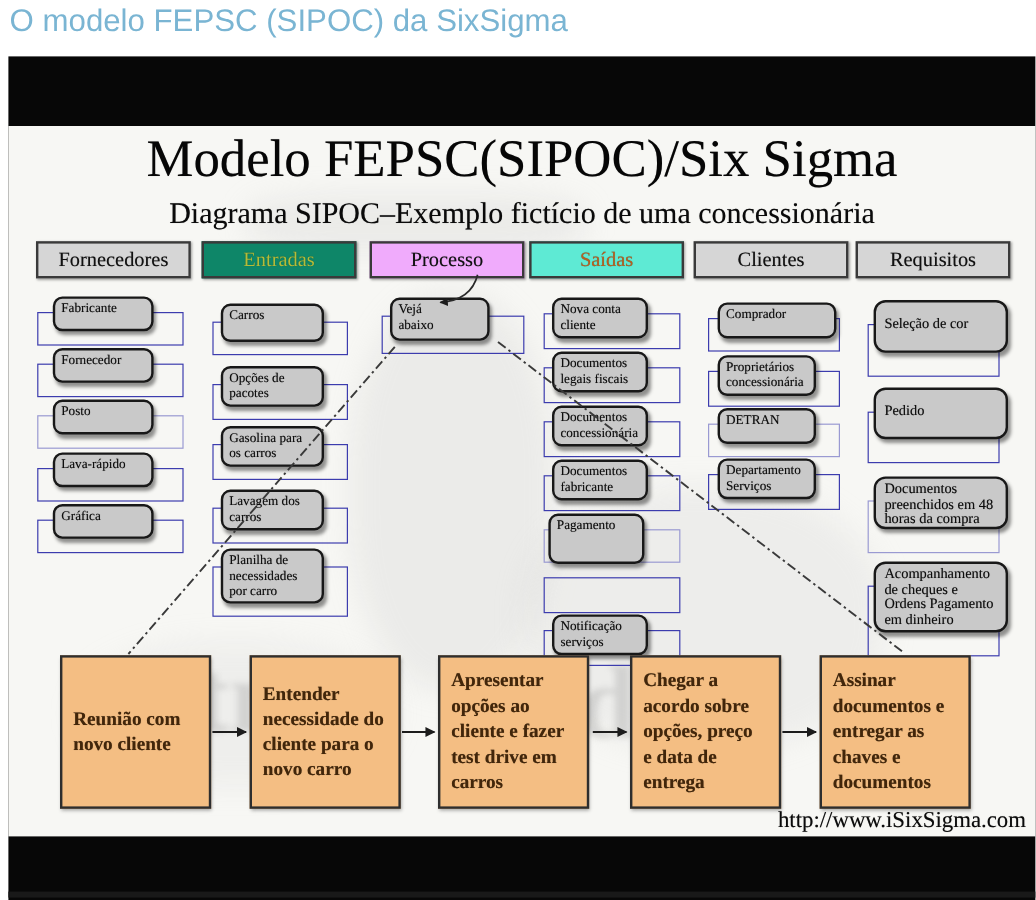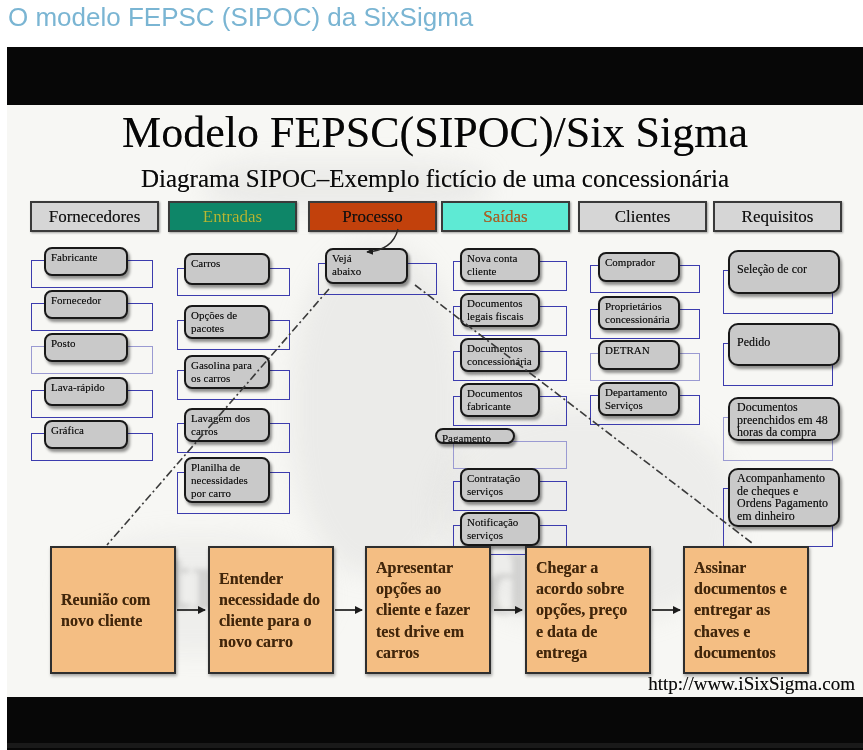--- a/index.html
+++ b/index.html
@@ -83,41 +83,40 @@
         <div class="bluebox" style="left: 170px; top: 163px; width: 113px; height: 28px;"></div>
         <div class="gbox" style="left: 177px; top: 148px; width: 86px; height: 32px;">Carros</div>
         <div class="bluebox" style="left: 170px; top: 215px; width: 113px; height: 30px;"></div>
         <div class="gbox" style="left: 177px; top: 200px; width: 86px; height: 34px;">Opções de pacotes</div>
         <div class="bluebox" style="left: 170px; top: 265px; width: 113px; height: 30px;"></div>
         <div class="gbox" style="left: 177px; top: 250px; width: 86px; height: 34px;">Gasolina para os carros</div>
         <div class="bluebox" style="left: 170px; top: 318px; width: 113px; height: 30px;"></div>
         <div class="gbox" style="left: 177px; top: 303px; width: 86px; height: 34px;">Lavagem dos carros</div>
         <div class="bluebox" style="left: 170px; top: 367px; width: 113px; height: 42px;"></div>
         <div class="gbox" style="left: 177px; top: 352px; width: 86px; height: 46px;">Planilha de necessidades por carro</div>
-        <div class="hdr" style="left: 301px; background: #c2410c; color: rgb(17, 17, 17); text-align: center;">Processo</div>
+        <div class="hdr" style="left: 301px; background: #f0abfc; color: rgb(17, 17, 17); text-align: center;">Processo</div>
         <div class="bluebox" style="left: 311px; top: 158px; width: 119px; height: 32px;"></div>
         <div class="gbox" style="left: 318px; top: 143px; width: 83px; height: 36px; padding-right: 26px;">Vejá abaixo</div>
         <div class="hdr" style="left: 434px; background: #5eead4; color: rgb(184, 96, 31);">Saídas</div>
         <div class="bluebox" style="left: 446px; top: 156px; width: 114px; height: 30px;"></div>
         <div class="gbox" style="left: 453px; top: 143px; width: 80px; height: 34px;">Nova conta cliente</div>
         <div class="bluebox" style="left: 446px; top: 201px; width: 114px; height: 30px;"></div>
         <div class="gbox" style="left: 453px; top: 188px; width: 80px; height: 34px;">Documentos legais fiscais</div>
         <div class="bluebox" style="left: 446px; top: 246px; width: 114px; height: 30px;"></div>
         <div class="gbox" style="left: 453px; top: 233px; width: 80px; height: 34px;">Documentos concessionária</div>
         <div class="bluebox" style="left: 446px; top: 291px; width: 114px; height: 30px;"></div>
         <div class="gbox" style="left: 453px; top: 278px; width: 80px; height: 34px;">Documentos fabricante</div>
         <div class="bluebox light" style="left: 446px; top: 336px; width: 114px; height: 28px;"></div>
-        <div class="gbox" style="left: 428px; top: 323px; width: 80px; height: 16px;">Pagamento</div>
+        <div class="gbox" style="left: 450px; top: 323px; width: 80px; height: 42px;">Pagamento</div>
         <div class="bluebox" style="left: 446px; top: 376px; width: 114px; height: 30px;"></div>
-        <div class="gbox" style="left: 453px; top: 363px; width: 80px; height: 34px;">Contratação serviços</div>
         <div class="bluebox" style="left: 446px; top: 420px; width: 114px; height: 30px;"></div>
         <div class="gbox" style="left: 453px; top: 407px; width: 80px; height: 34px;">Notificação serviços</div>
         <div class="hdr" style="left: 571px; background: rgb(214, 214, 214); color: rgb(17, 17, 17);">Clientes</div>
         <div class="bluebox" style="left: 583px; top: 160px; width: 110px; height: 28px;"></div>
-        <div class="gbox" style="left: 591px; top: 147px; width: 82px; height: 30px;">Comprador</div>
+        <div class="gbox" style="left: 591px; top: 147px; width: 99px; height: 30px;">Comprador</div>
         <div class="bluebox" style="left: 583px; top: 204px; width: 110px; height: 30px;"></div>
         <div class="gbox" style="left: 591px; top: 191px; width: 82px; height: 34px;">Proprietários concessionária</div>
         <div class="bluebox light" style="left: 583px; top: 248px; width: 110px; height: 28px;"></div>
         <div class="gbox" style="left: 591px; top: 235px; width: 82px; height: 30px;">DETRAN</div>
         <div class="bluebox" style="left: 583px; top: 290px; width: 110px; height: 30px;"></div>
         <div class="gbox" style="left: 591px; top: 277px; width: 82px; height: 34px;">Departamento Serviços</div>
         <div class="hdr" style="left: 706px; background: rgb(214, 214, 214); color: rgb(17, 17, 17);">Requisitos</div>
         <div class="bluebox" style="left: 716px; top: 165px; width: 110px; height: 44px;"></div>
         <div class="gbox req" style="left: 721px; top: 145px; width: 112px; height: 44px; padding-top: 11px;">Seleção de cor</div>
         <div class="bluebox" style="left: 716px; top: 238px; width: 110px; height: 43px;"></div>

